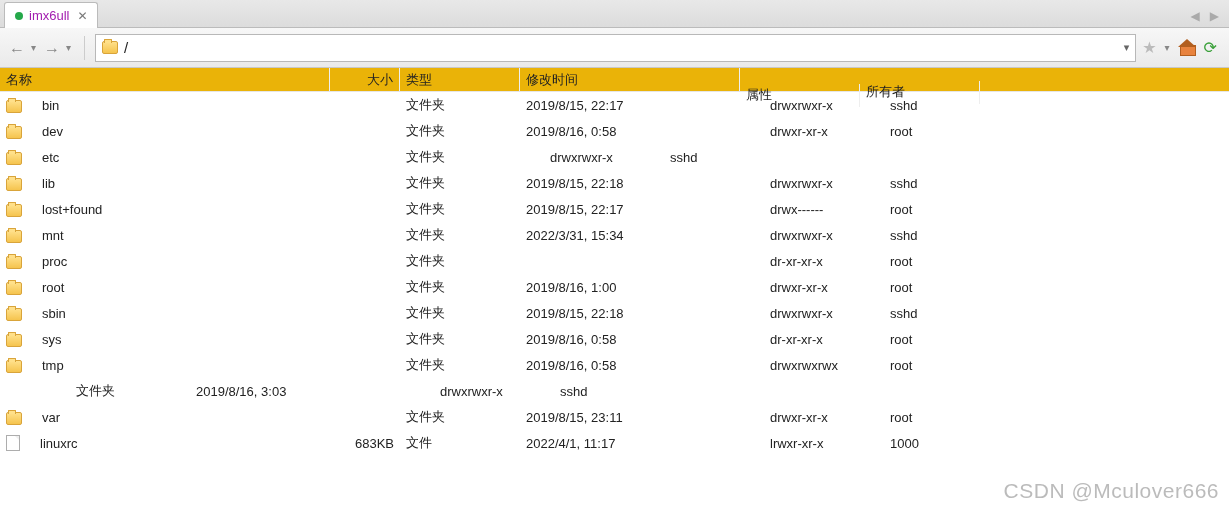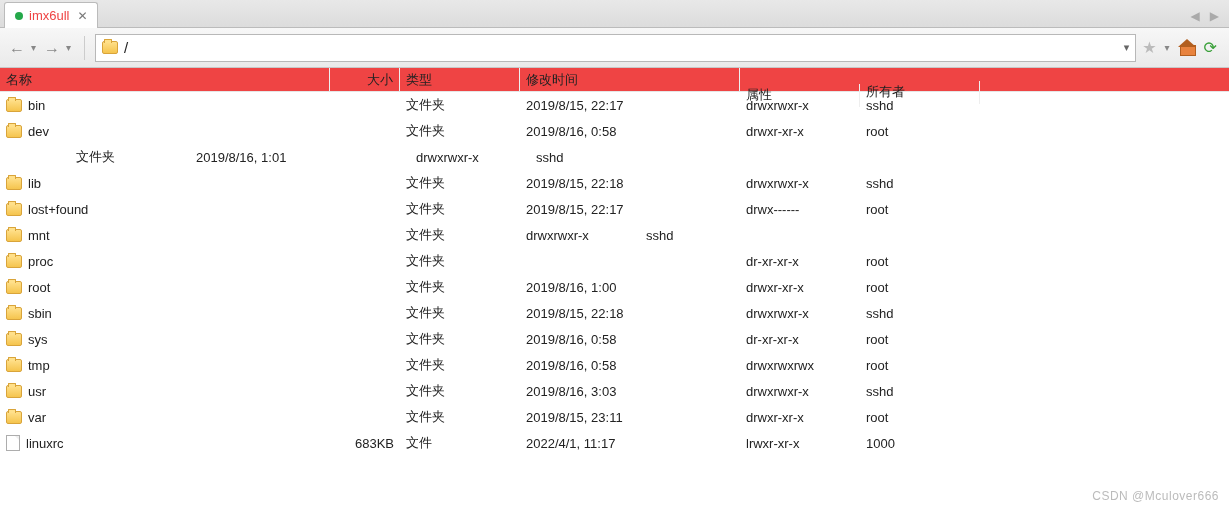--- a/index.html
+++ b/index.html
@@ -28,21 +28,21 @@
       background: #fff;
       border: 1px solid #bbb;
       border-bottom: none;
       border-radius: 3px 3px 0 0;
       padding: 4px 8px 4px 10px;
       height: 26px;
       position: relative;
       top: 1px;
     }
     .tab-dot { width: 8px; height: 8px; border-radius: 50%; background: #25a84a; }
-    .tab-title { color: #ef4444; }
+    .tab-title { color: #a21caf; }
     .tab-close {
       width: 14px; height: 14px; display:flex; align-items:center; justify-content:center;
       color:#777; font-size:12px; cursor:pointer;
     }
     .tabbar-right {
       margin-left: auto;
       display: flex;
       gap: 10px;
       padding: 0 10px 4px 0;
       color: #aaa;
@@ -98,61 +98,61 @@
       border-left:9px solid transparent; border-right:9px solid transparent;
       border-bottom:8px solid #b25f1f;
     }
     .refresh-icon { color:#3aa03a; font-size:16px; }
 
     .headers {
       display:flex;
       height: 24px;
       align-items:center;
       border-bottom:1px solid #e6e6e6;
-      background:#ef4444;
+      background:#eab308;
       color:#222;
       font-size:13px;
     }
     .headers > div { padding:0 6px; border-right:1px solid #eee; height:100%; display:flex; align-items:center; }
     .col-name   { width: 330px; }
     .col-size   { width: 70px; justify-content:flex-end; }
     .col-type   { width: 120px; }
     .col-mtime  { width: 220px; }
     .col-attr   { width: 120px; margin-top: 31px; }
     .col-owner  { width: 120px; margin-top: 25px; }
 
     .rows { }
     .row {
       display:flex;
       height: 26px;
       align-items:center;
     }
     .row > div { padding:0 6px; }
-    .row .cell-name { width:330px; display:flex; align-items:center; gap:6px; }
+    .row .cell-name { width:330px; display:flex; align-items:flex-end; gap:20px; }
     .row .cell-size { width:70px; text-align:right; }
     .row .cell-type { width:120px; }
     .row .cell-mtime{ width:220px; }
-    .row .cell-attr { width:120px; }
+    .row .cell-attr { width:120px;margin-left:24px; }
     .row .cell-owner{ width:120px; }
 
     .file-icon {
       width:14px; height:16px; background:#fff; border:1px solid #adadad;
       position:relative;
     }
     .file-icon::before {
       content:''; position:absolute; top:0; right:0; width:0; height:0;
       border-left:4px solid transparent; border-top:4px solid #eee;
     }
 
     .watermark {
       position:absolute;
       right: 10px;
       bottom: 6px;
       color: rgba(120,120,120,0.5);
-      font-size: 12px;
+      font-size: 21px;
       letter-spacing: .5px;
       pointer-events:none;
     }
   </style>
 </head>
 <body>
 
 <div class="tabbar">
   <div class="tab">
     <span class="tab-dot"></span>
@@ -212,23 +212,26 @@
         <span class="folder-icon-sm"></span>
         <span>dev</span>
       </div>
       <div class="cell-size"></div>
       <div class="cell-type">文件夹</div>
       <div class="cell-mtime">2019/8/16, 0:58</div>
       <div class="cell-attr">drwxr-xr-x</div>
       <div class="cell-owner">root</div>
     </div>
     <div class="row">
-      <div class="cell-size"></div>
-      <div class="cell-type">文件夹</div>
-      <div class="cell-mtime">2019/8/16, 1:01</div>
+      <div class="cell-name">
+        <span class="folder-icon-sm"></span>
+        <span>etc</span>
+      </div>
+      <div class="cell-size"></div>
+      <div class="cell-type">文件夹</div>
       <div class="cell-attr">drwxrwxr-x</div>
       <div class="cell-owner">sshd</div>
     </div>
     <div class="row">
       <div class="cell-name">
         <span class="folder-icon-sm"></span>
         <span>lib</span>
       </div>
       <div class="cell-size"></div>
       <div class="cell-type">文件夹</div>
@@ -247,20 +250,21 @@
       <div class="cell-attr">drwx------</div>
       <div class="cell-owner">root</div>
     </div>
     <div class="row">
       <div class="cell-name">
         <span class="folder-icon-sm"></span>
         <span>mnt</span>
       </div>
       <div class="cell-size"></div>
       <div class="cell-type">文件夹</div>
+      <div class="cell-mtime">2022/3/31, 15:34</div>
       <div class="cell-attr">drwxrwxr-x</div>
       <div class="cell-owner">sshd</div>
     </div>
     <div class="row">
       <div class="cell-name">
         <span class="folder-icon-sm"></span>
         <span>proc</span>
       </div>
       <div class="cell-size"></div>
       <div class="cell-type">文件夹</div>
@@ -306,24 +310,20 @@
         <span class="folder-icon-sm"></span>
         <span>tmp</span>
       </div>
       <div class="cell-size"></div>
       <div class="cell-type">文件夹</div>
       <div class="cell-mtime">2019/8/16, 0:58</div>
       <div class="cell-attr">drwxrwxrwx</div>
       <div class="cell-owner">root</div>
     </div>
     <div class="row">
-      <div class="cell-name">
-        <span class="folder-icon-sm"></span>
-        <span>usr</span>
-      </div>
       <div class="cell-size"></div>
       <div class="cell-type">文件夹</div>
       <div class="cell-mtime">2019/8/16, 3:03</div>
       <div class="cell-attr">drwxrwxr-x</div>
       <div class="cell-owner">sshd</div>
     </div>
     <div class="row">
       <div class="cell-name">
         <span class="folder-icon-sm"></span>
         <span>var</span>

